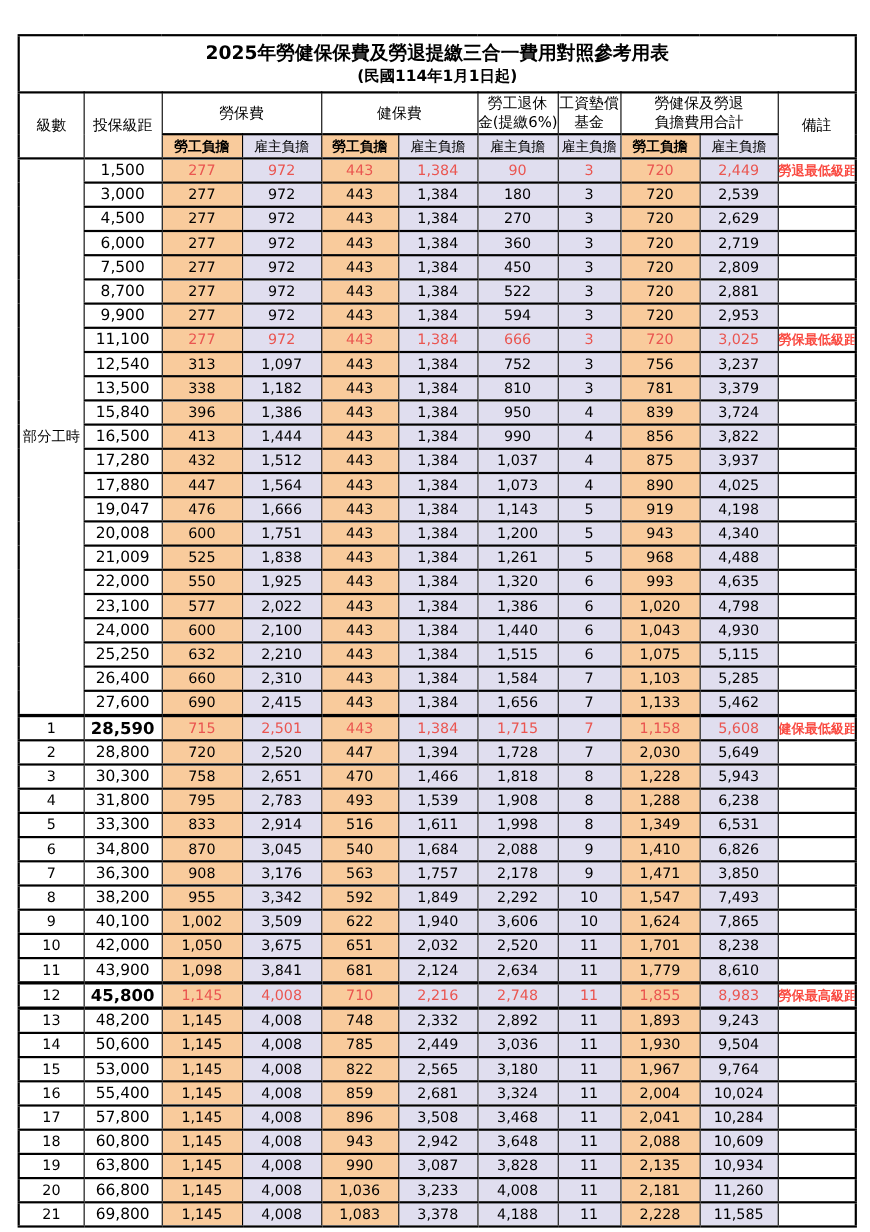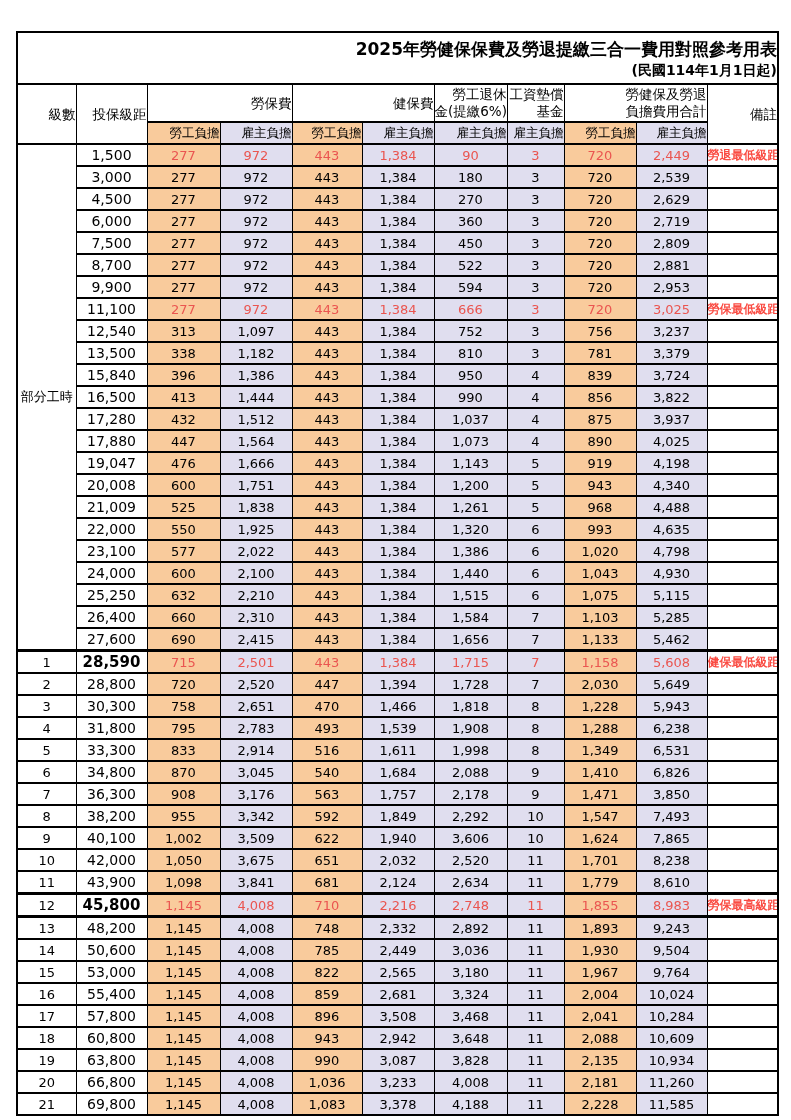--- a/index.html
+++ b/index.html
@@ -24,29 +24,29 @@
     text-align:center;
     vertical-align:middle;
     overflow:hidden;
     white-space:nowrap;
   }
   
   .title-cell{height:50px;background:#fff;}
   .title-line{font-size:17px;font-weight:bold;line-height:1.45;}
   .subtitle-line{font-size:14px;font-weight:bold;line-height:1.2;}
   
-  th{font-weight:normal;text-align:right;}
+  th{font-weight:normal;}
   .h-main{height:36px;font-size:13.5px;line-height:1.25;}
   .h-sub{height:20px;font-size:12.5px;}
   
   td{height:20px;font-size:13px;}
   td.bracket{font-size:14px;}
   td.o{background:var(--emp-bg);}
   td.l{background:var(--er-bg);}
-  th.o{background:var(--emp-bg);}
+  th.o{background:var(--emp-bg);font-weight:bold;}
   th.l{background:var(--er-bg);}
   td.note{font-size:12px;font-weight:bold;color:var(--note-red);letter-spacing:0;}
   td.level-merged{font-size:13px;font-family:Liberation Mono, monospace;}
   tr.hl td.o, tr.hl td.l{color:var(--red);}
   tr.big td.bracket{font-weight:bold;font-size:15px;}
   tr.sep td{border-top-width:3px;}
   tr.sep2 td{border-top-width:3px;border-bottom-width:3px;margin-top:16px;}
 </style>
 </head>
 <body>

